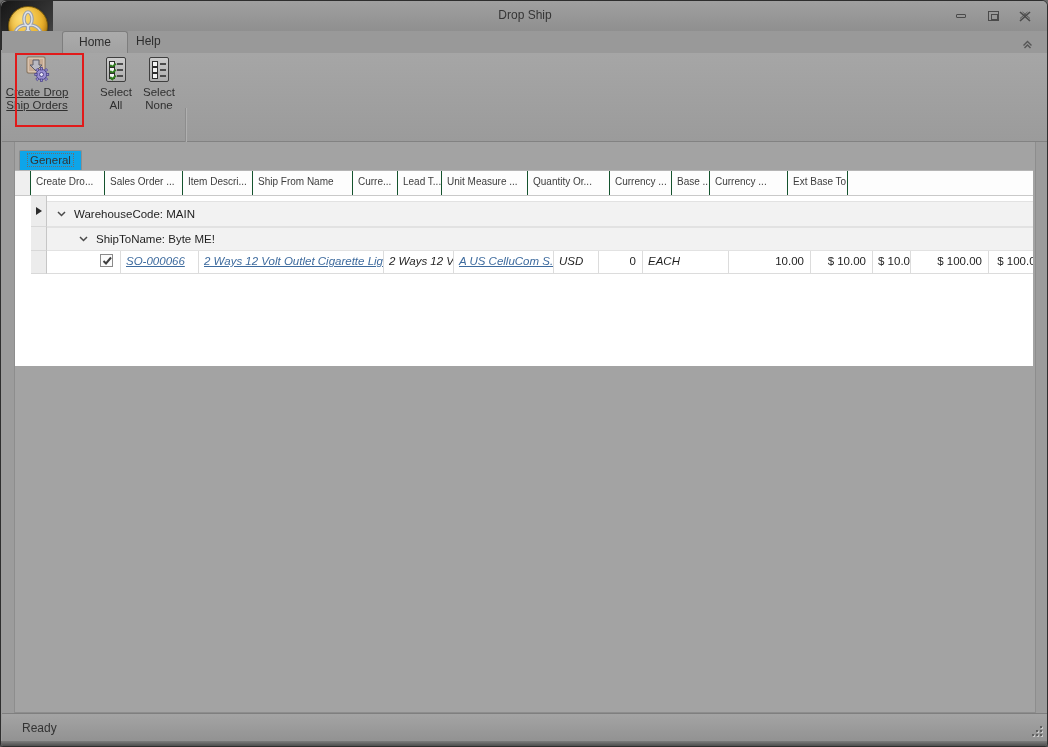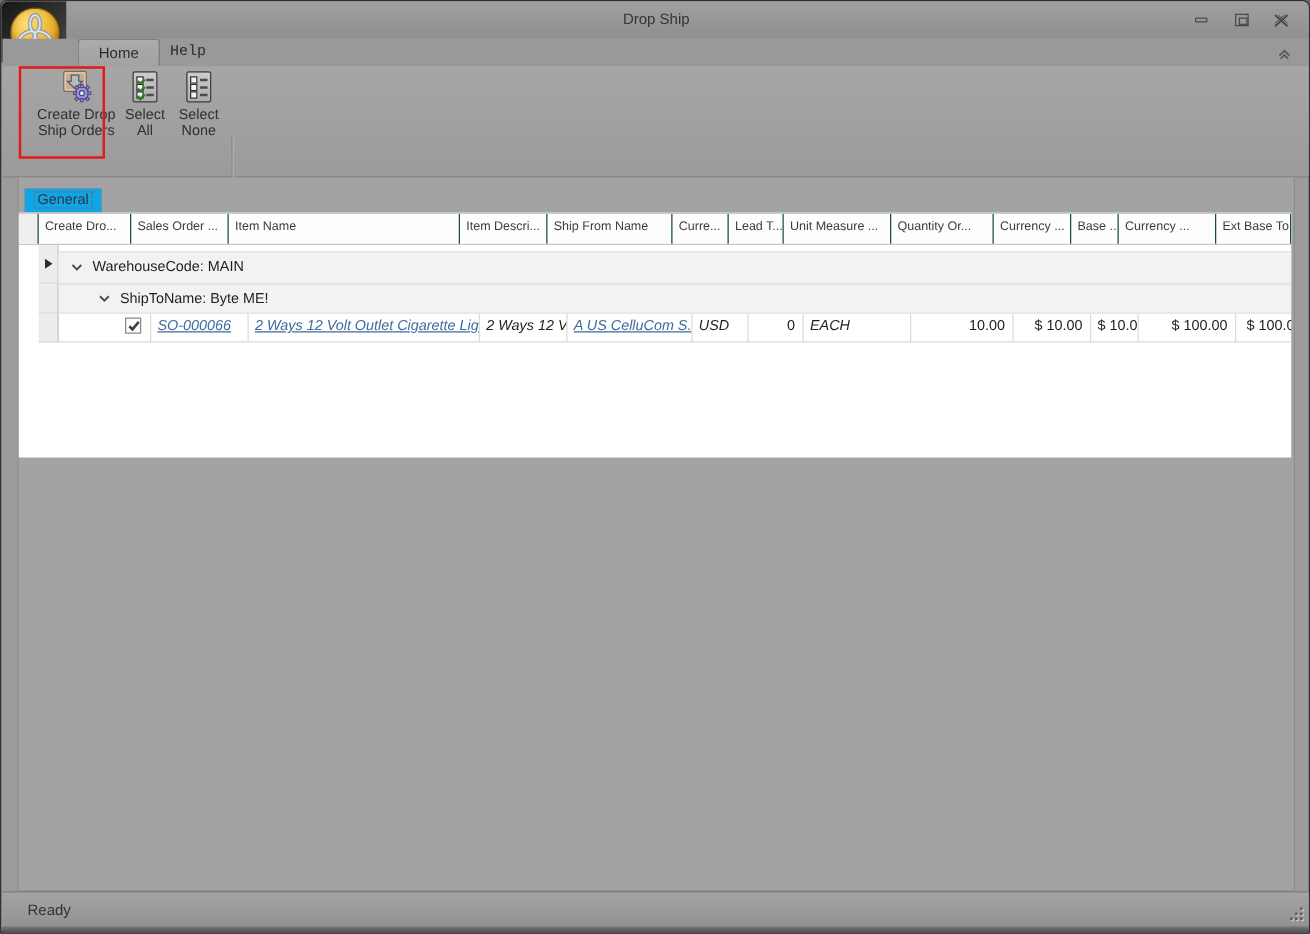--- a/index.html
+++ b/index.html
@@ -142,33 +142,33 @@
             <line x1="8.5" y1="1" x2="1" y2="7.5"></line>
           </g>
       </svg>
     </div>
   </div>
 
   <div class="tabrow">
     <div class="rtab active" style="left:60px;">
       <span>Home</span>
     </div>
-    <div class="rtab" style="left:118px;font-family:Liberation Mono, monospace;">
+    <div class="rtab" style="left:118px;">
       <span>Help</span>
     </div>
   </div>
   <div class="ribbon-collapse">
     <svg width="11" height="9" viewBox="0 0 11 9">
       <polyline points="1.5,5.5 5.5,1.5 9.5,5.5" fill="none" stroke="#555" stroke-width="1.4"></polyline>
       <polyline points="2.5,8 5.5,5 8.5,8" fill="none" stroke="#555" stroke-width="1.4"></polyline>
     </svg>
   </div>
 
   <div class="ribbon">
-    <div class="rb-btn" style="left:26px;width:66px;">
+    <div class="rb-btn" style="left:2px;width:66px;text-decoration:underline;">
       <div class="rb-icon">
         <svg width="26" height="28" viewBox="0 0 26 28">
           <rect x="3" y="2" width="18" height="16" fill="#c7ab93" stroke="#7e6c57" rx="1"></rect>
           <rect x="4.2" y="3.2" width="15.6" height="13.6" fill="none" stroke="#e0cdbb" rx="0.5"></rect>
           <path d="M9 5 h6 v5 h3 l-6 6 -6 -6 h3 z" fill="#b9b9c2" stroke="#5d5d68" stroke-width="1"></path>
           <g>
             <circle cx="17.5" cy="19.5" r="5.2" fill="#9a90d2" stroke="#4f478c" stroke-width="1"></circle>
             <circle cx="17.5" cy="19.5" r="2" fill="#e7e4f7" stroke="#4f478c"></circle>
             <g fill="#9a90d2" stroke="#4f478c" stroke-width="0.8">
               <rect x="16.5" y="12.6" width="2" height="2.4"></rect>
@@ -238,21 +238,20 @@
     <div class="general-tab">
       <span class="focus">General</span>
     </div>
 
     <div class="grid">
 
       <div class="grid-header">
         <div class="gh ind c0"></div>
         <div class="gh c1">Create Dro...</div>
         <div class="gh c2">Sales Order ...</div>
-        <div class="gh c3">Item Name</div>
         <div class="gh c4">Item Descri...</div>
         <div class="gh c5">Ship From Name</div>
         <div class="gh c6">Curre...</div>
         <div class="gh c7">Lead T...</div>
         <div class="gh c8">Unit Measure ...</div>
         <div class="gh c9">Quantity Or...</div>
         <div class="gh c10">Currency ...</div>
         <div class="gh c11">Base ...</div>
         <div class="gh c12">Currency ...</div>
         <div class="gh c13">Ext Base To...</div>

